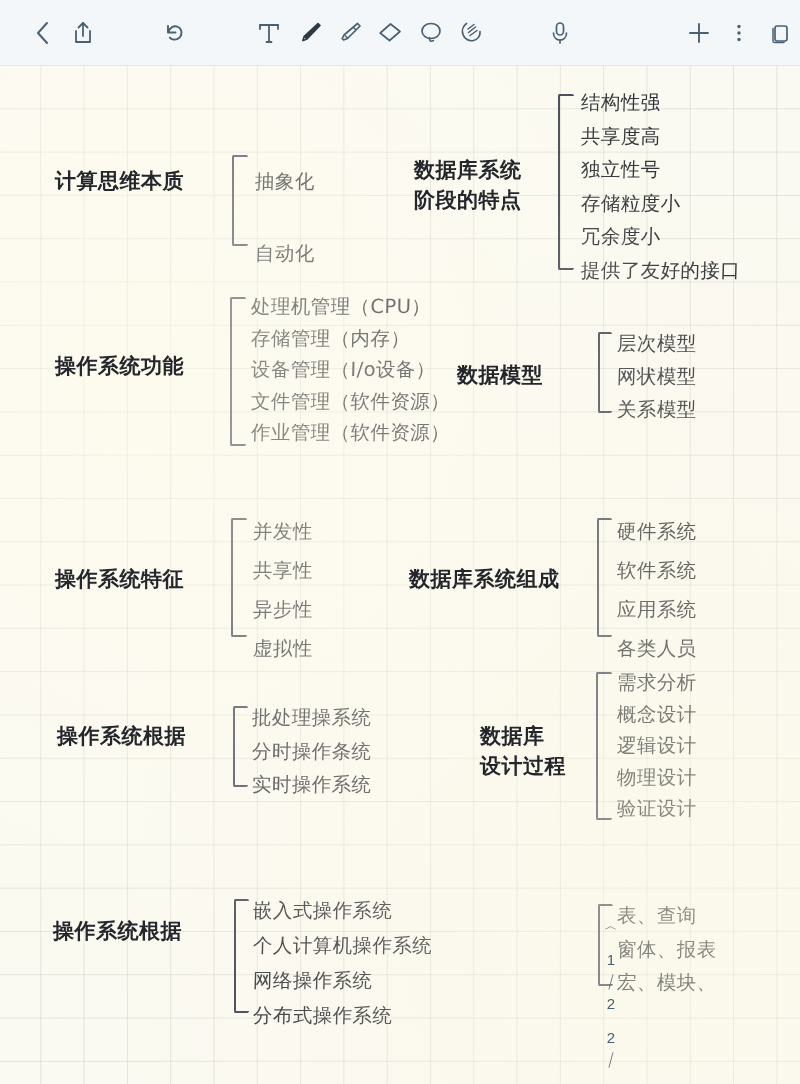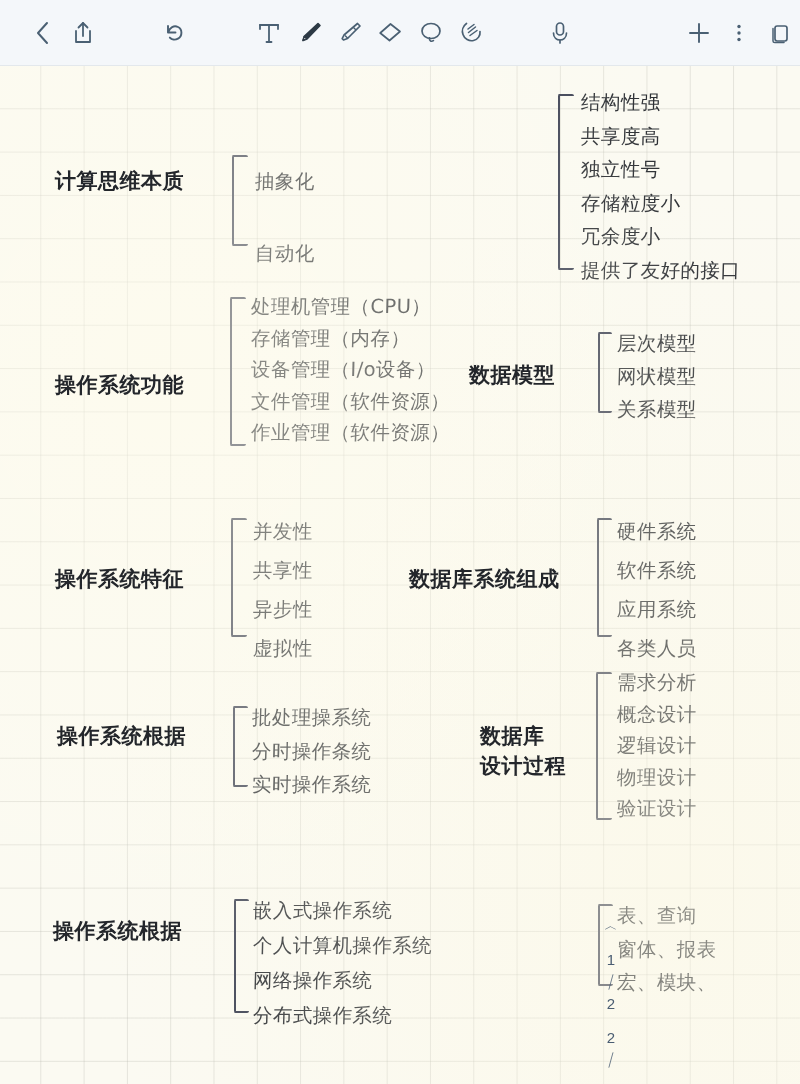--- a/index.html
+++ b/index.html
@@ -236,43 +236,47 @@
 
     <div class="head" style="left:52px; top:100px;">
       <span class="ln"><span>计算思维本质</span></span>
     </div>
     <div class="brk" style="left:232px; top:89px; width:16px; height:91px;"></div>
     <div class="items" style="left:255px; top:80px; line-height:72px;">
       <div>抽象化</div>
       <div>自动化</div>
     </div>
 
+    <div class="head" style="left:411px; top:89px;">
+      <span class="ln"><span>数据库系统</span></span>
+      <span class="ln"><span>阶段的特点</span></span>
+    </div>
     <div class="brk" style="left:558px; top:28px; width:16px; height:176px;"></div>
     <div class="items" style="left:581px; top:20px; line-height:33.5px;">
       <div>结构性强</div>
       <div>共享度高</div>
       <div>独立性号</div>
       <div>存储粒度小</div>
       <div>冗余度小</div>
       <div>提供了友好的接口</div>
     </div>
 
-    <div class="head" style="left:52px; top:304px;">
+    <div class="head" style="left:52px; top:285px;">
       <span class="ln"><span>操作系统功能</span></span>
     </div>
     <div class="brk" style="left:230px; top:231px; width:16px; height:149px;"></div>
     <div class="items" style="left:251px; top:225px; line-height:31.5px;">
       <div>处理机管理（CPU）</div>
       <div>存储管理（内存）</div>
       <div>设备管理（I/o设备）</div>
       <div>文件管理（软件资源）</div>
       <div>作业管理（软件资源）</div>
     </div>
 
-    <div class="head" style="left:466px; top:294px;">
+    <div class="head" style="left:454px; top:294px;">
       <span class="ln"><span>数据模型</span></span>
     </div>
     <div class="brk" style="left:598px; top:266px; width:14px; height:81px;"></div>
     <div class="items" style="left:617px; top:261px; line-height:33px;">
       <div>层次模型</div>
       <div>网状模型</div>
       <div>关系模型</div>
     </div>
 
     <div class="head" style="left:52px; top:498px;">

